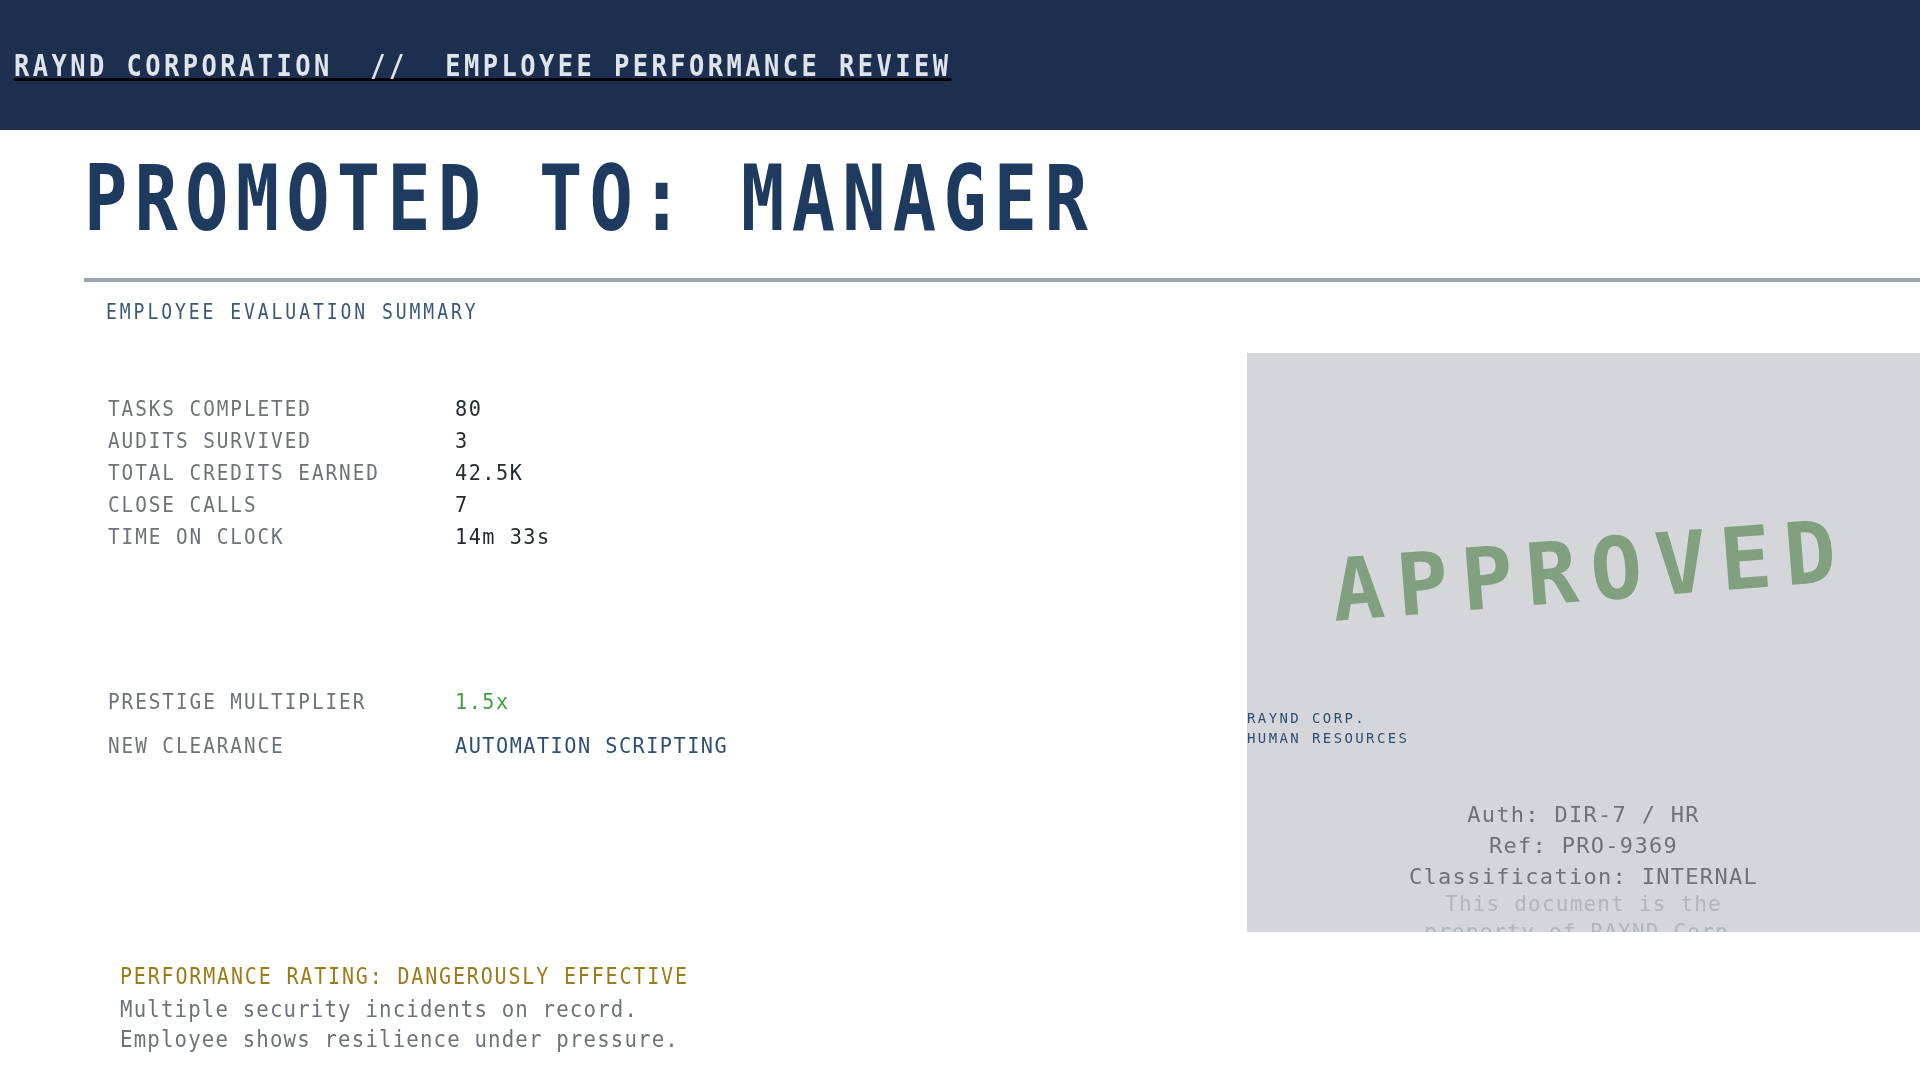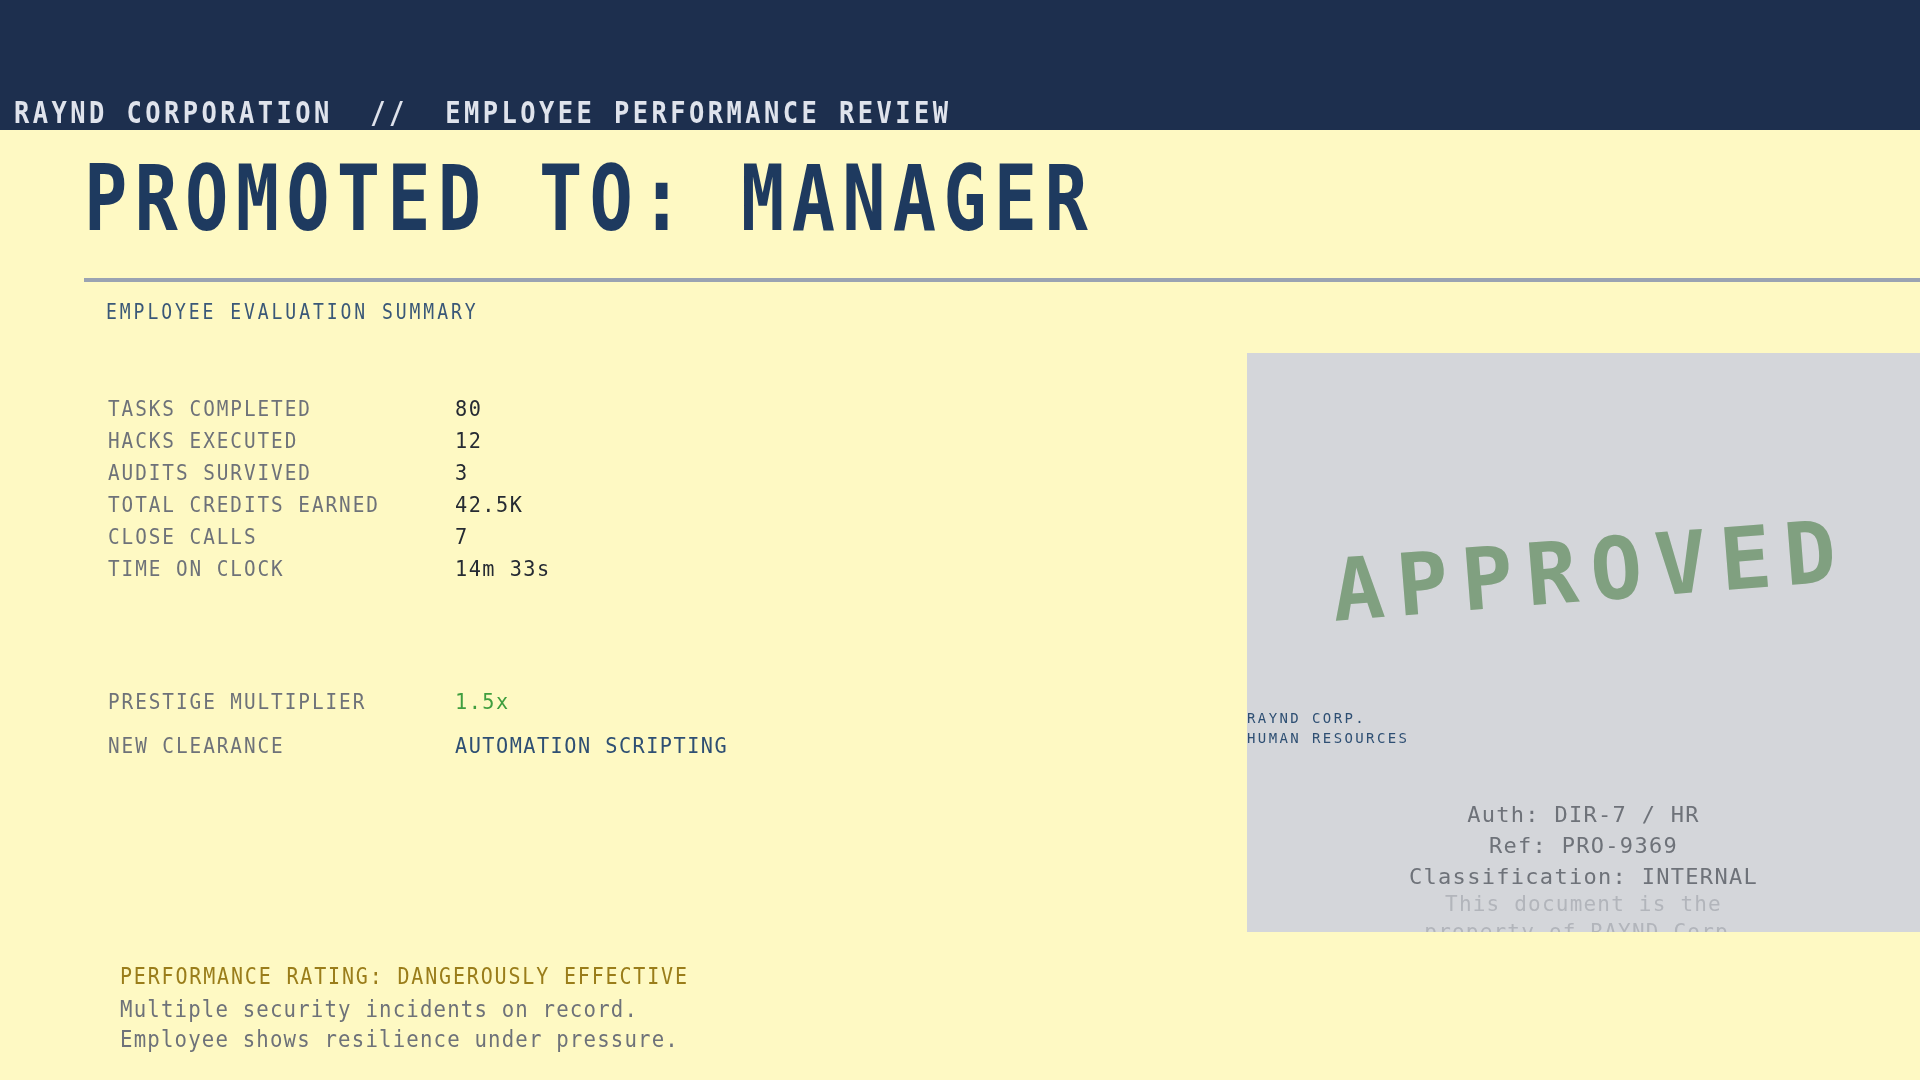--- a/index.html
+++ b/index.html
@@ -16,41 +16,42 @@
   }
 
   
   .header-bar {
     position: absolute;
     top: 0; left: 0;
     width: 1920px;
     height: 130px;
     background: #1d2f4e;
     display: flex;
-    align-items: flex-end;
+    align-items: center;
+    text-decoration: underline;
   }
   .header-title {
     margin-left: 14px;
     color: #dfe3ec;
     font-family: "DejaVu Sans Mono", monospace;
     font-size: 31px;
     font-weight: bold;
     letter-spacing: 4.2px;
     transform: scaleX(0.82);
     transform-origin: left center;
     white-space: pre;
   }
 
   
   .doc {
     position: absolute;
     top: 130px; left: 0;
     width: 1920px;
     height: 950px;
-    background: #fef9c3;
+    background: #ffffff;
   }
 
   .page-title {
     position: absolute;
     left: 84px;
     top: 22px;
     color: #1e3a5f;
     font-family: "DejaVu Sans Mono", monospace;
     font-size: 90px;
     font-weight: bold;
@@ -232,24 +233,20 @@
 <div class="doc">
 
   <div class="page-title">PROMOTED TO: MANAGER</div>
   <div class="title-rule"></div>
   <div class="section-label">EMPLOYEE EVALUATION SUMMARY</div>
 
   <div class="stats-block">
     <div class="stat-row">
       <span class="stat-label">TASKS COMPLETED</span>
       <span class="stat-value">80</span>
-    </div>
-    <div class="stat-row">
-      <span class="stat-label">HACKS EXECUTED</span>
-      <span class="stat-value">12</span>
     </div>
     <div class="stat-row">
       <span class="stat-label">AUDITS SURVIVED</span>
       <span class="stat-value">3</span>
     </div>
     <div class="stat-row">
       <span class="stat-label">TOTAL CREDITS EARNED</span>
       <span class="stat-value">42.5K</span>
     </div>
     <div class="stat-row">

